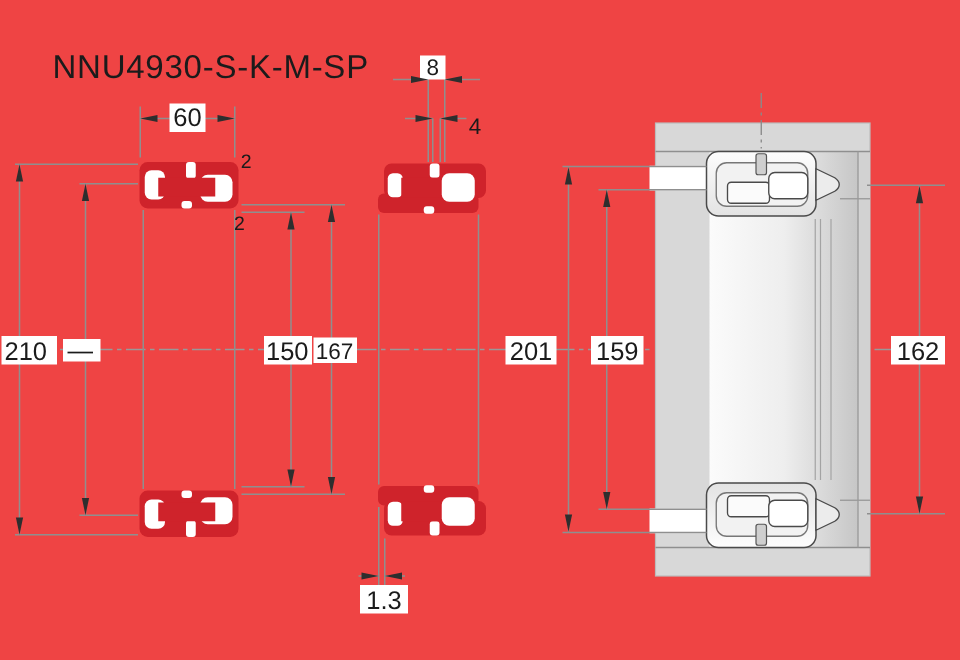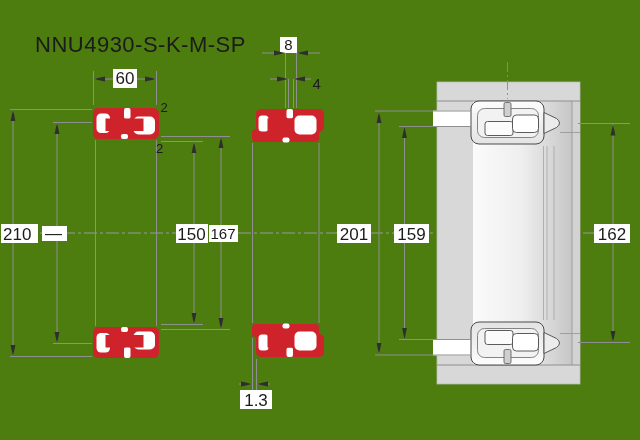--- a/index.html
+++ b/index.html
@@ -1,16 +1,16 @@
 <!DOCTYPE html>
 <html><head>
 <meta charset="utf-8">
 <style>
   html,body{margin:0;padding:0;background:#fff;}
-  #stage{width:640px;height:440px;background:#4d7c0f;position:relative;overflow:hidden;text-align:right;}
+  #stage{width:640px;height:440px;background:#ef4444;position:relative;overflow:hidden;text-align:right;}
   svg{display:block;}
   text{font-family:"Liberation Sans","DejaVu Sans",sans-serif;fill:#1b1b1b;}
   .dim{font-size:17px;}
   .dimS{font-size:15px;}
   .dimXS{font-size:13px;}
   .title{font-size:22px;letter-spacing:0.5px;}
   .gline{stroke:#8f8f8f;stroke-width:1;fill:none;}
   .cline{stroke:#999;stroke-width:1;fill:none;stroke-dasharray:13 3 3 3;}
   .arrow{fill:#2e2e2e;stroke:none;}
   .wbg{fill:#ffffff;}

